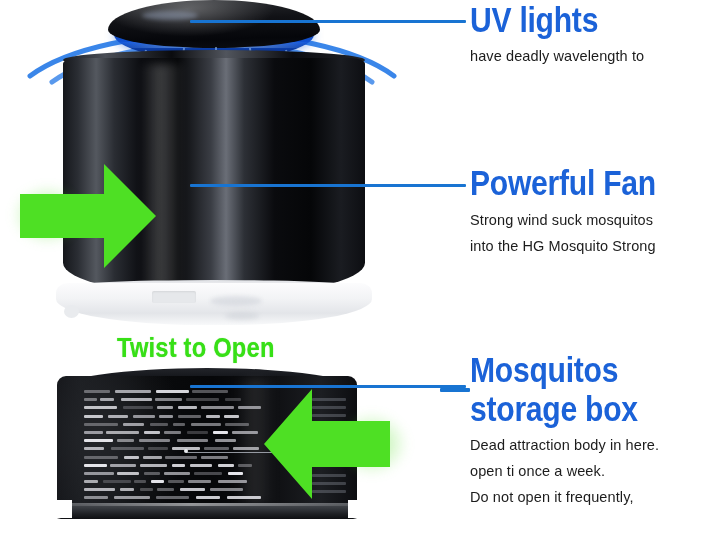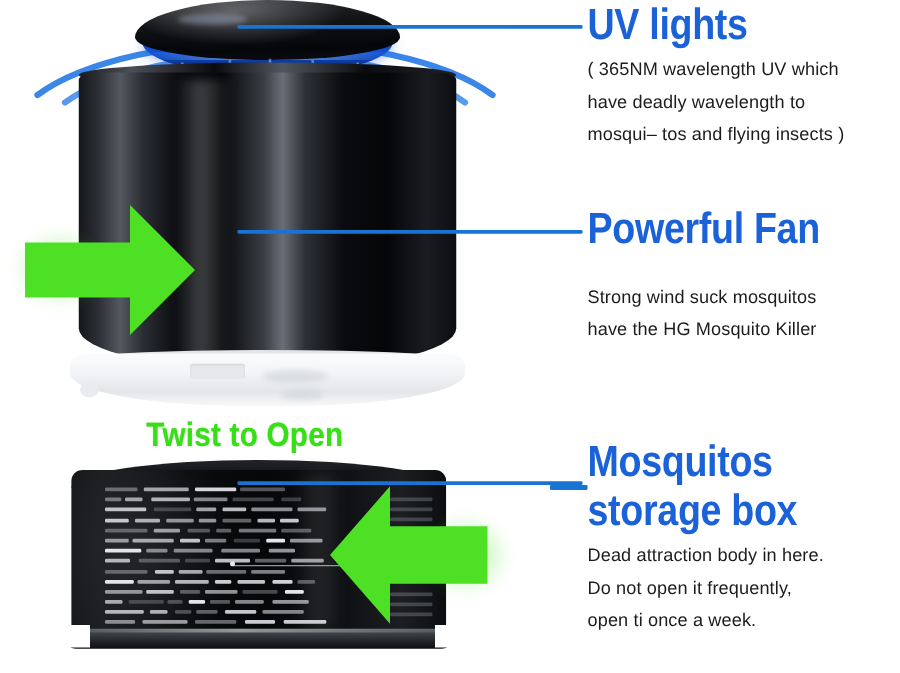--- a/index.html
+++ b/index.html
@@ -401,37 +401,35 @@
   </div>
 
   <div class="lead-line" style="left:190px; top:20px; width:276px;"></div>
   <div class="lead-line" style="left:190px; top:184px; width:276px;"></div>
   <div class="lead-line" style="left:190px; top:385px; width:276px;"></div>
   <div class="lead-line short" style="left:440px; top:388px; width:30px;"></div>
 
   <div class="callout" style="left:470px; top:2px;">
     <div class="head h-uv">UV lights</div>
     <div style="margin-top:6px;">
-      <div class="body-line">( 365NM wavelength UV which</div>
       <div class="body-line">have deadly wavelength to</div>
-      <div class="body-line">mosqui– tos and flying insects )</div>
     </div>
   </div>
 
   <div class="callout" style="left:470px; top:165px;">
     <div class="head h-fan">Powerful Fan</div>
-    <div style="margin-top:25px;">
+    <div style="margin-top:7px;">
       <div class="body-line">Strong wind suck mosquitos</div>
-      <div class="body-line">have the HG Mosquito Killer</div>
+      <div class="body-line">into the HG Mosquito Strong</div>
     </div>
   </div>
 
   <div class="callout" style="left:470px; top:352px;">
     <div class="head h-box">Mosquitos</div>
     <div class="head h-box2" style="margin-top:4px;">storage box</div>
     <div style="margin-top:6px;">
       <div class="body-line">Dead attraction body in here.</div>
+      <div class="body-line">open ti once a week.</div>
       <div class="body-line">Do not open it frequently,</div>
-      <div class="body-line">open ti once a week.</div>
     </div>
   </div>
 
 </div>
 
 </body></html>

